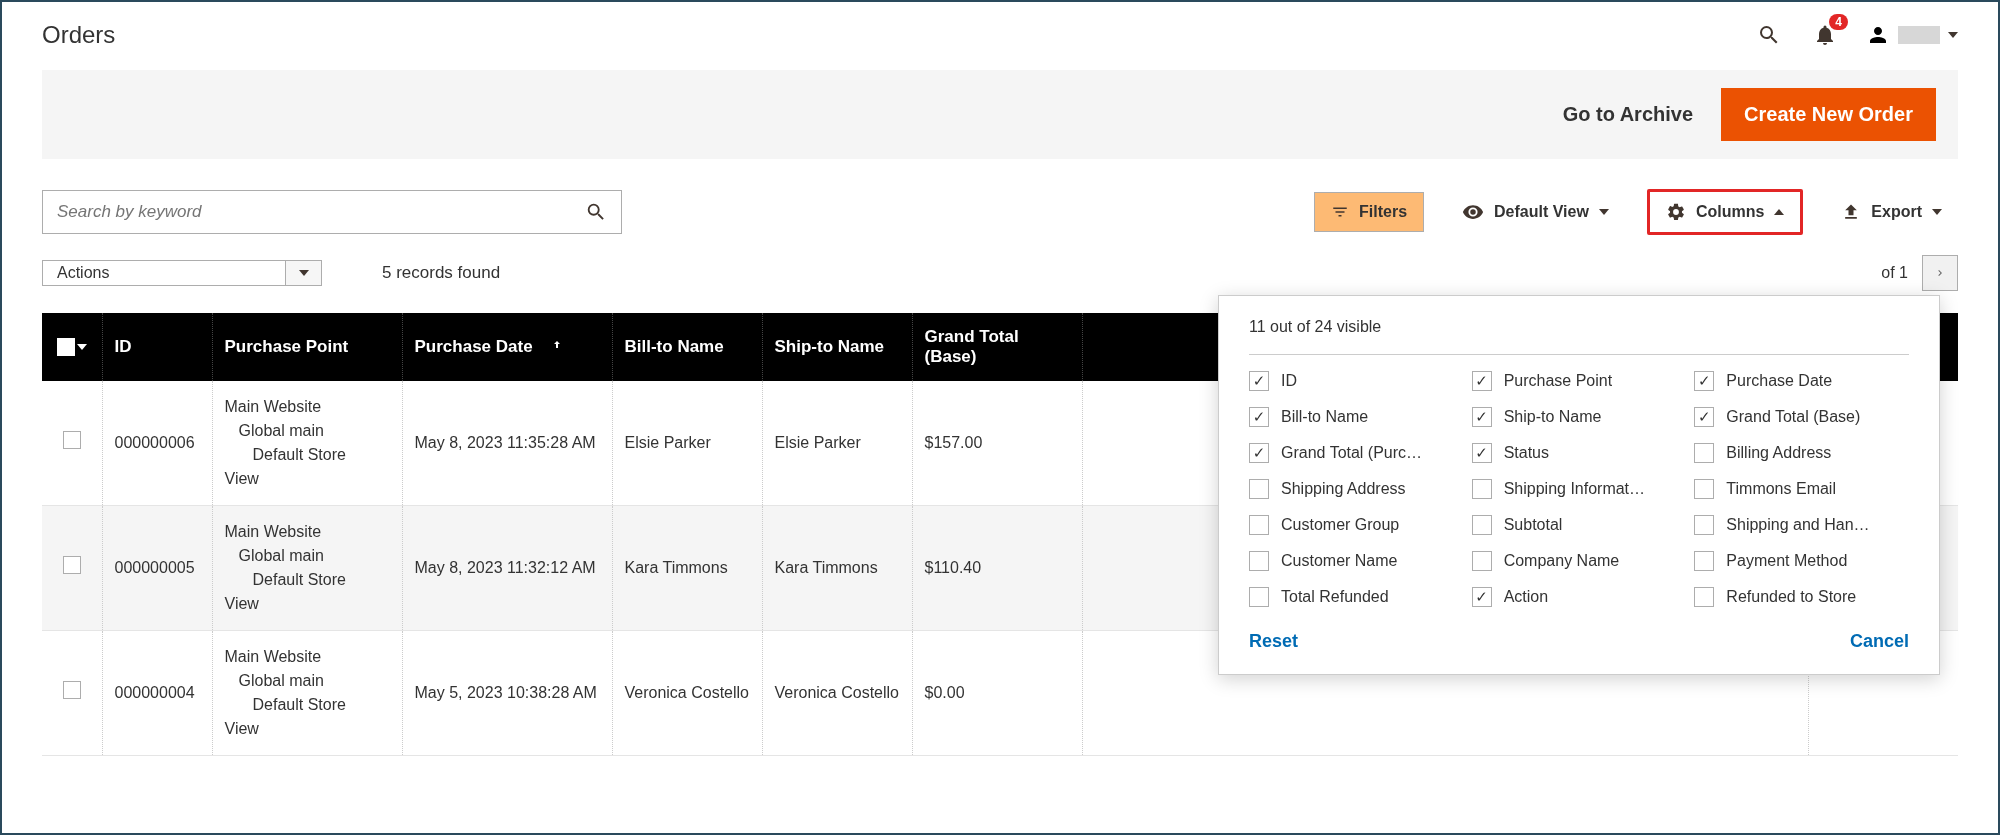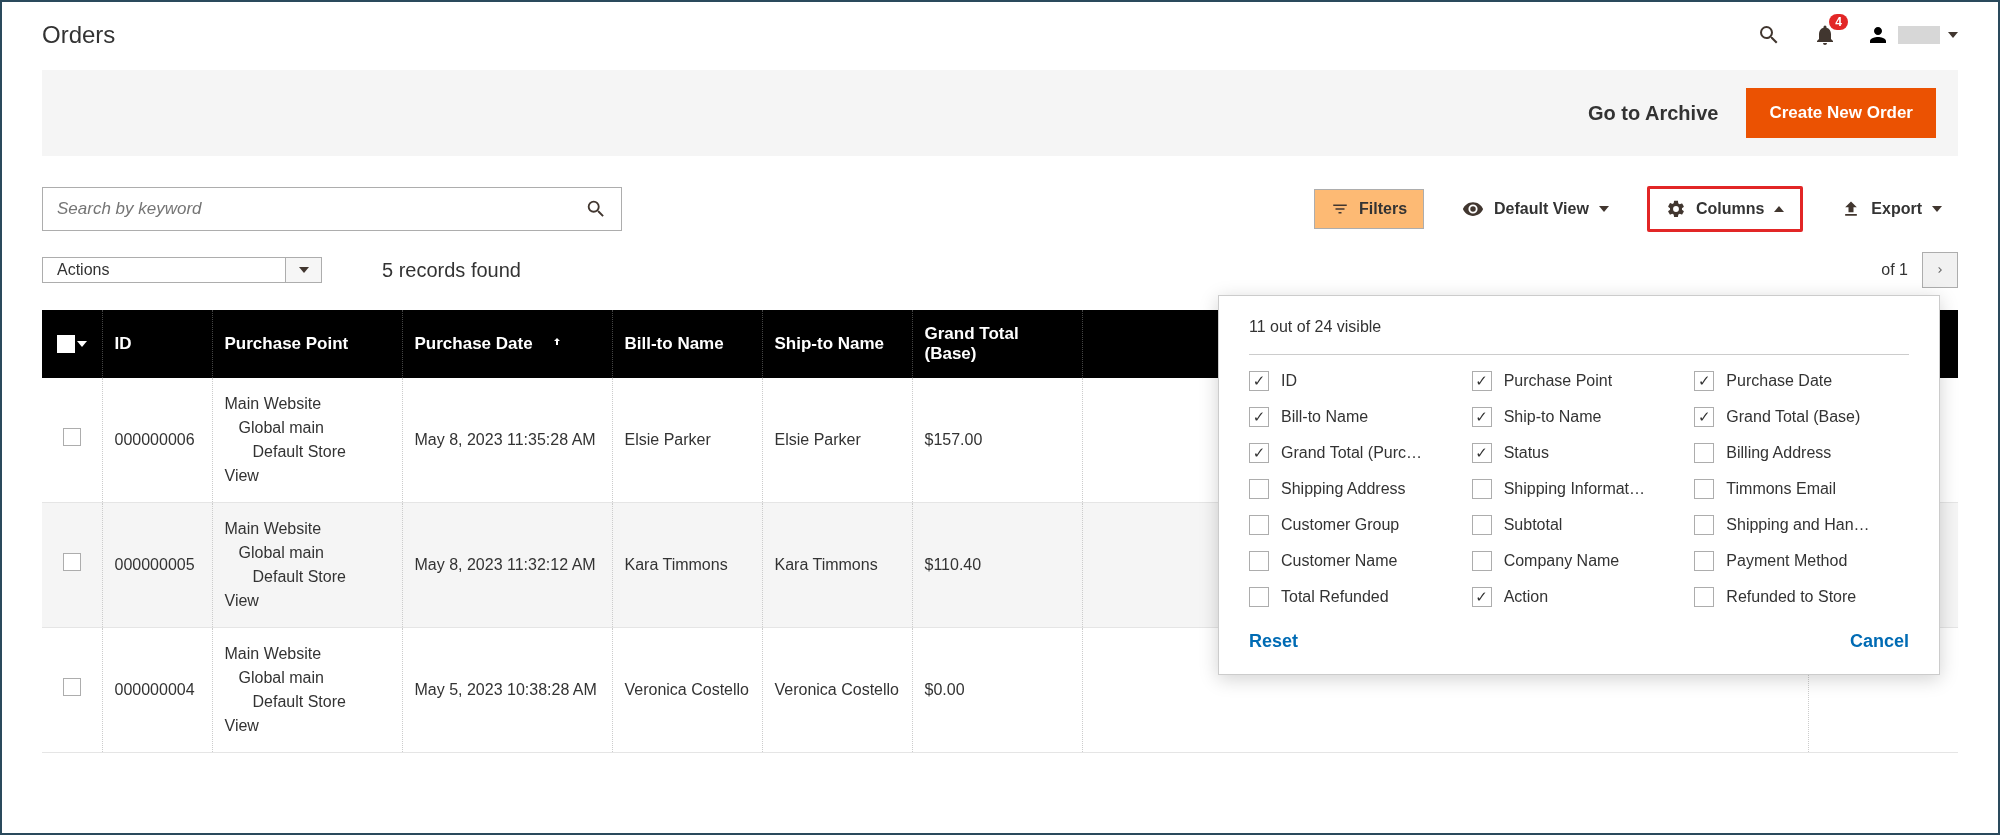--- a/index.html
+++ b/index.html
@@ -11,39 +11,39 @@
   .icon-btn { cursor: pointer; display: inline-flex; align-items: center; justify-content: center; width: 30px; height: 30px; position: relative; }
   .icon-btn svg { fill: #41362f; }
   .badge { position: absolute; top: -6px; right: -8px; background: #e22626; color: #fff; border-radius: 10px; font-size: 12px; font-weight: 700; padding: 1px 6px; }
   .user-block { display: flex; align-items: center; gap: 8px; cursor: pointer; }
   .user-block .placeholder { width: 42px; height: 18px; background: #d7d7d7; }
   .caret-down { width: 0; height: 0; border-left: 5px solid transparent; border-right: 5px solid transparent; border-top: 6px solid #41362f; }
   .caret-up { width: 0; height: 0; border-left: 5px solid transparent; border-right: 5px solid transparent; border-bottom: 6px solid #41362f; }
 
   .actionbar { background: #f5f5f5; margin: 10px 40px 30px 40px; padding: 18px 22px; display: flex; justify-content: flex-end; align-items: center; gap: 28px; }
   .link-action { font-size: 20px; font-weight: 700; color: #333; cursor: pointer; }
-  .btn-primary { background: #eb5202; color: #fff; border: 1px solid #eb5202; padding: 14px 22px; font-size: 17px; font-weight: 700; cursor: pointer; }
+  .btn-primary { background: #eb5202; color: #fff; border: 1px solid #eb5202; padding: 14px 22px; font-size: 20px; font-weight: 700; cursor: pointer; }
 
   .toolbar-row { display: flex; align-items: center; justify-content: space-between; padding: 0 40px; }
   .search-wrap { border: 1px solid #adadad; width: 580px; height: 44px; display: flex; align-items: center; padding: 0 14px; }
   .search-wrap input { border: none; outline: none; flex: 1; font-size: 17px; font-style: italic; color: #777; background: transparent; }
   .search-wrap svg { fill: #41362f; }
 
   .tool-group { display: flex; align-items: center; gap: 22px; }
   .tool-btn { display: flex; align-items: center; gap: 10px; padding: 10px 16px; cursor: pointer; font-size: 16px; font-weight: 600; color: #333; }
   .tool-btn.filters { border: 1px solid #adadad; background: #fdba74; }
   .tool-btn.columns { border: 3px solid #e22626; border-radius: 2px; }
   .tool-btn svg { fill: #41362f; }
 
   .mid-row { display: flex; align-items: center; justify-content: space-between; padding: 20px 40px 12px 40px; }
   .mid-left { display: flex; align-items: center; gap: 60px; }
   .actions-select { border: 1px solid #adadad; height: 26px; display: flex; align-items: center; width: 280px; }
   .actions-select .label { flex: 1; padding: 0 14px; font-size: 16px; }
   .actions-select .trigger { border-left: 1px solid #adadad; width: 36px; height: 100%; display: flex; align-items: center; justify-content: center; background: #f6f6f6; }
-  .records-found { font-size: 20px; }
+  .records-found { font-size: 17px; }
   .mid-right { display: flex; align-items: center; gap: 14px; font-size: 16px; }
   .pager-next { border: 1px solid #adadad; background: #f1f1f1; width: 36px; height: 36px; display: flex; align-items: center; justify-content: center; cursor: pointer; }
 
   table { width: calc(100% - 80px); margin: 10px 40px 0 40px; border-collapse: collapse; table-layout: fixed; }
   thead { background: #000; color: #fff; }
   th { text-align: left; padding: 14px 12px; font-size: 17px; font-weight: 700; border-right: 1px dotted #444; vertical-align: middle; }
   th:last-child { border-right: none; }
   td { padding: 14px 12px; font-size: 16px; border-right: 1px dotted #ccc; vertical-align: middle; line-height: 1.5; }
   td:last-child { border-right: none; }
   tbody tr:nth-child(even) { background: #f5f5f5; }

